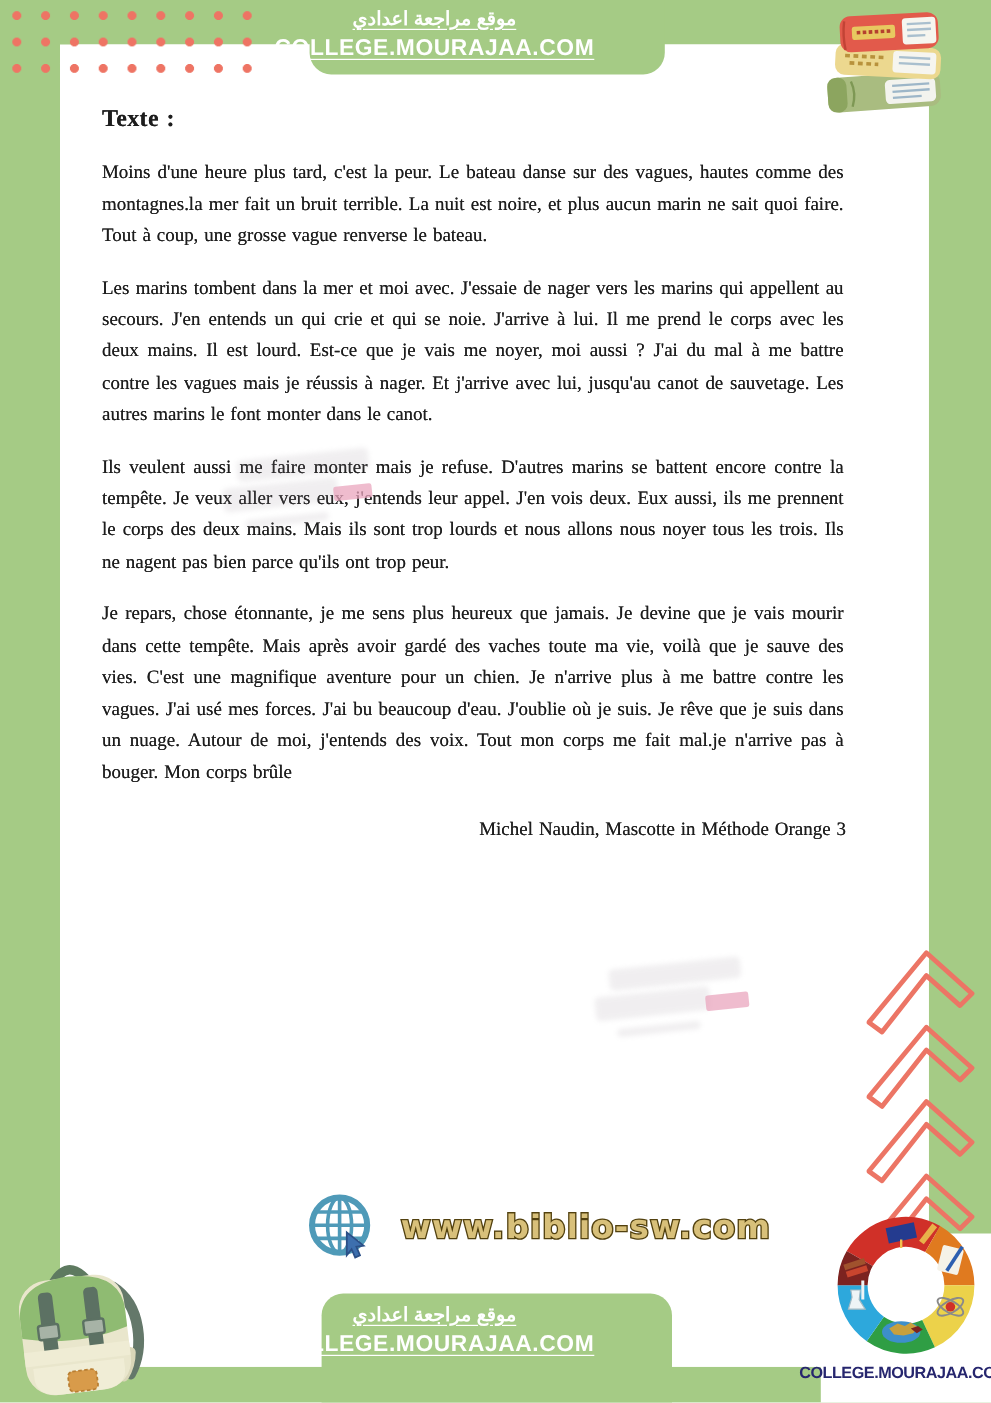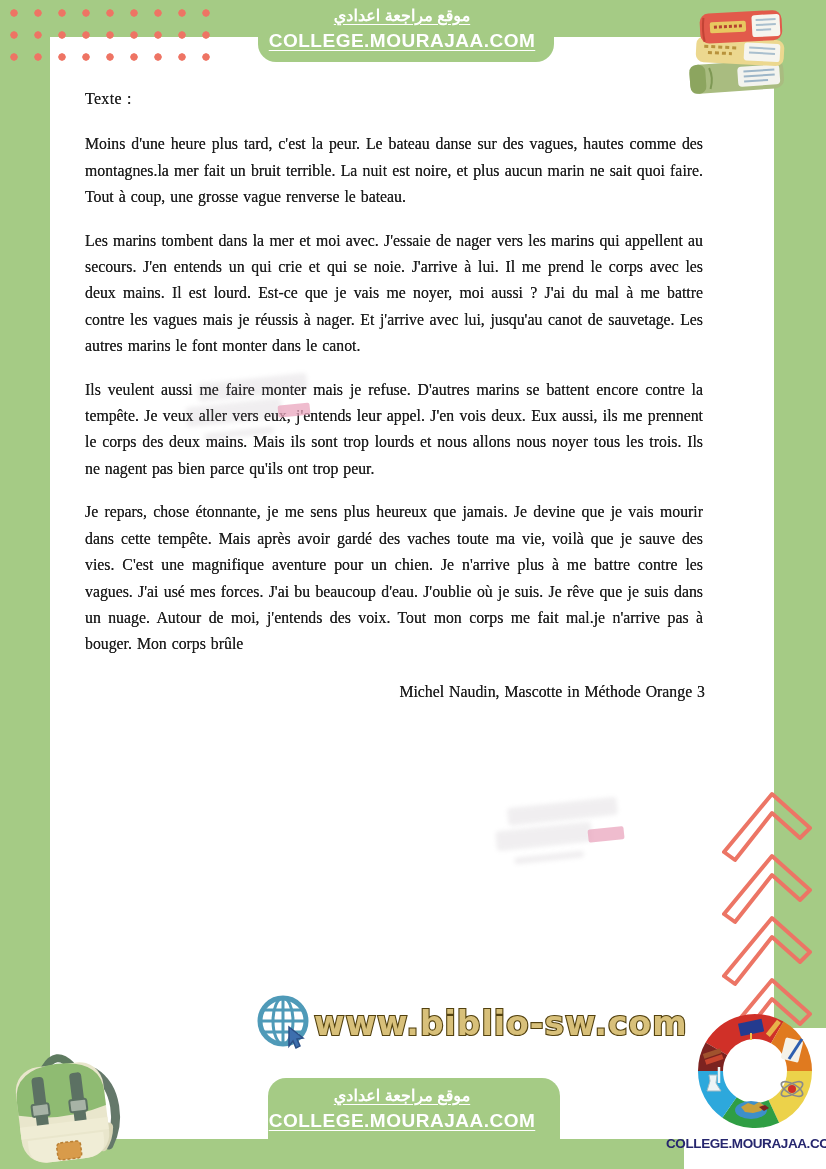--- a/index.html
+++ b/index.html
@@ -7,47 +7,47 @@
 
   
   .frame{position:absolute;inset:0;border-style:solid;border-color:#a5cb85;
          border-width:37px 52px 30px 50px;border-radius:0;box-sizing:border-box;}
   .frame-white{position:absolute;left:50px;top:37px;width:724px;height:1102px;background:#ffffff;border-radius:16px;}
 
   
   .tab-top{position:absolute;left:258px;top:0;width:296px;height:62px;background:#a5cb85;border-radius:0 0 18px 18px;}
   .tab-bottom{position:absolute;left:268px;top:1078px;width:292px;height:91px;background:#a5cb85;border-radius:18px 18px 0 0;}
 
-  .band-text{position:absolute;left:0;width:724px;text-align:center;color:#ffffff;padding-left:40px;}
+  .band-text{position:absolute;left:0;width:724px;text-align:center;color:#ffffff;}
   .site-ar{font-size:16px;font-weight:bold;text-decoration:underline;text-underline-offset:3px;direction:rtl;}
   .site-domain{font-size:19px;font-weight:bold;letter-spacing:.5px;text-decoration:underline;text-underline-offset:3px;}
   .hdr-ar{top:6px;} .hdr-dom{top:30px;}
   .ftr-ar{top:1086px;} .ftr-dom{top:1110px;}
 
   
   .dots{position:absolute;left:0;top:0;width:224px;height:62px;
         background-image:radial-gradient(circle,#ee7464 3.4px,rgba(0,0,0,0) 4px);
         background-size:24px 22px;background-position:2px 2px;}
 
   
   .doc{position:absolute;left:85px;top:86px;width:628px;color:#1d1d1d;
        font-family:"Liberation Serif",serif;font-size:15.8px;line-height:26.4px;}
-  .doc .label{font-weight:normal;font-size:16px;margin:0 0 19px 0;letter-spacing:.3px;}
+  .doc .label{font-weight:bold;font-size:20px;margin:0 0 19px 0;letter-spacing:.3px;}
   .doc p{margin:0 10px 17px 0;text-align:justify;text-shadow:0 0 .4px #3a3a3a;word-spacing:1px;}
   .doc .attribution{margin:21px 8px 0 0;text-align:right;text-shadow:0 0 .4px #3a3a3a;}
 
   
   .wm{position:absolute;pointer-events:none;}
   .wm .blob{position:absolute;background:#9a8f9a;opacity:.14;filter:blur(2px);border-radius:4px;}
   .wm .pink{position:absolute;background:#eaa6bd;opacity:.75;border-radius:2px;}
 
   
   .biblio{position:absolute;left:256px;top:994px;display:flex;align-items:center;}
-  .biblio-text{font-family:"DejaVu Sans",sans-serif;font-weight:bold;font-size:33px;letter-spacing:1px;
-        color:#d8c07a;-webkit-text-stroke:2.2px #52410f;paint-order:stroke fill;margin-left:0;}
+  .biblio-text{font-family:"DejaVu Sans",sans-serif;font-weight:bold;font-size:27px;letter-spacing:1px;
+        color:#d8c07a;-webkit-text-stroke:2.2px #52410f;paint-order:stroke fill;margin-left:20px;}
 
   
   .ring-caption{position:absolute;left:666px;top:1136px;width:160px;text-align:center;
         font-weight:bold;font-size:13.5px;letter-spacing:-.4px;color:#26266e;
         font-family:"Liberation Sans",sans-serif;}
   .ring-bg{position:absolute;left:684px;top:1028px;width:142px;height:141px;background:#ffffff;border-radius:10px 0 0 0;}
 
   svg{display:block;}
 </style>
 </head>

